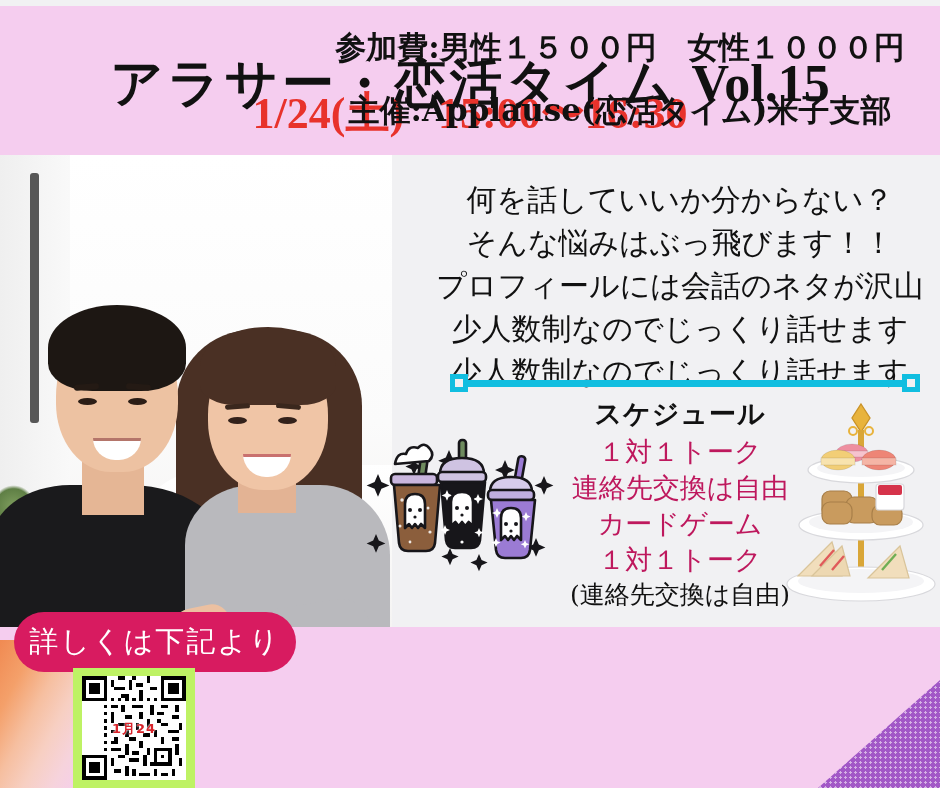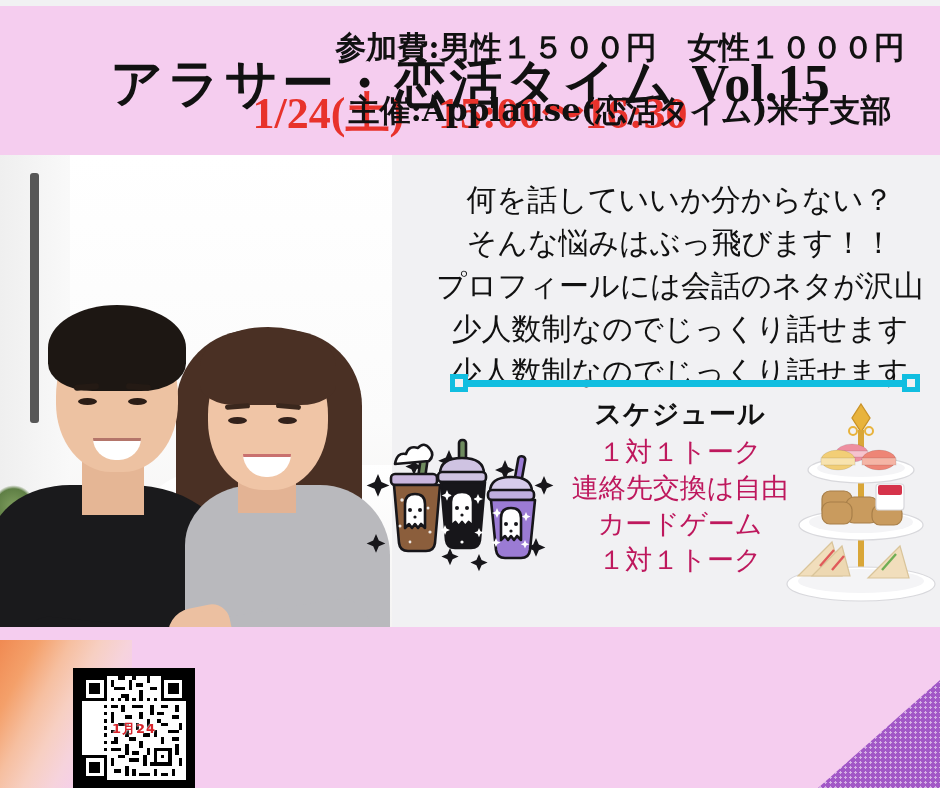--- a/index.html
+++ b/index.html
@@ -386,21 +386,21 @@
     font-size: 29px;
     letter-spacing: 2px;
     white-space: nowrap;
   }
 
   
   .qr-wrap {
     position: absolute;
     left: 73px; top: 668px;
     width: 122px; height: 120px;
-    background: #000000;
+    background: #bef264;
     display: flex;
     align-items: center;
     justify-content: center;
   }
   .qr-inner { position: relative; width: 104px; height: 104px; }
   .qr-label {
     position: absolute;
     left: 0; top: 44px;
     width: 104px;
     text-align: center;
@@ -480,20 +480,21 @@
     <div class="divider-cap left"></div>
     <div class="divider-cap right"></div>
   </div>
 
   <div class="schedule">
     <div class="schedule-title">スケジュール</div>
     <div class="schedule-item">１対１トーク</div>
     <div class="schedule-item">連絡先交換は自由</div>
     <div class="schedule-item">カードゲーム</div>
     <div class="schedule-item">１対１トーク</div>
+    <div class="schedule-note">(連絡先交換は自由)</div>
   </div>
 
   <div class="drinks">
     <svg viewBox="0 0 190 160" width="190" height="160">
       <g stroke="#17161A" stroke-width="2.6" stroke-linejoin="round">
 
         <g fill="#17161A" stroke="none">
           <path d="M12 44 l3.4 8 8 3.4 -8 3.4 -3.4 8 -3.4 -8 -8 -3.4 8 -3.4 z"></path>
           <path d="M10 104 l2.8 6.6 6.6 2.8 -6.6 2.8 -2.8 6.6 -2.8 -6.6 -6.6 -2.8 6.6 -2.8 z"></path>
           <path d="M83 20 l3.2 7.6 7.6 3.2 -7.6 3.2 -3.2 7.6 -3.2 -7.6 -7.6 -3.2 7.6 -3.2 z"></path>
@@ -621,20 +622,23 @@
   </div>
 
   <div class="footer-band">
     <div class="corner-purple"></div>
   </div>
   <div class="corner-orange"></div>
 
   <div class="footer-line1">参加費:男性１５００円　女性１０００円</div>
   <div class="footer-line2">主催:Applause(恋活タイム)米子支部</div>
 
+  <div class="badge">
+    <span>詳しくは下記より</span>
+  </div>
 
   <div class="qr-wrap">
     <div class="qr-inner">
       <svg viewBox="0 0 29 29" width="104" height="104" shape-rendering="crispEdges">
         <rect width="29" height="29" fill="#ffffff"></rect>
         <g fill="#000000">
 
           <rect x="0" y="0" width="7" height="1"></rect>
             <rect x="0" y="6" width="7" height="1"></rect>
           <rect x="0" y="0" width="1" height="7"></rect>

